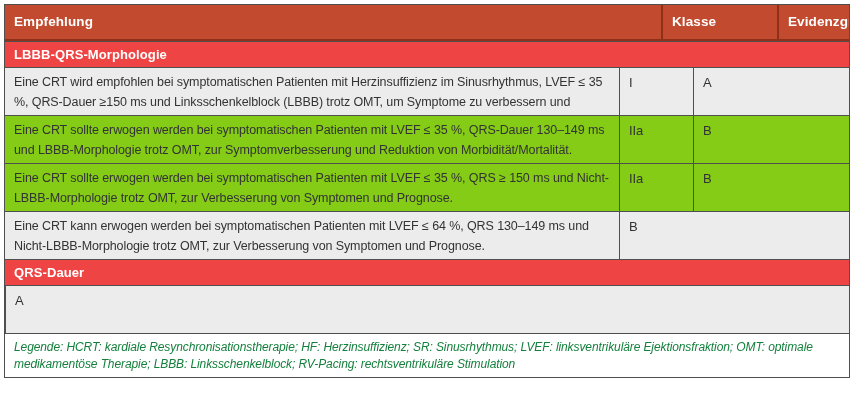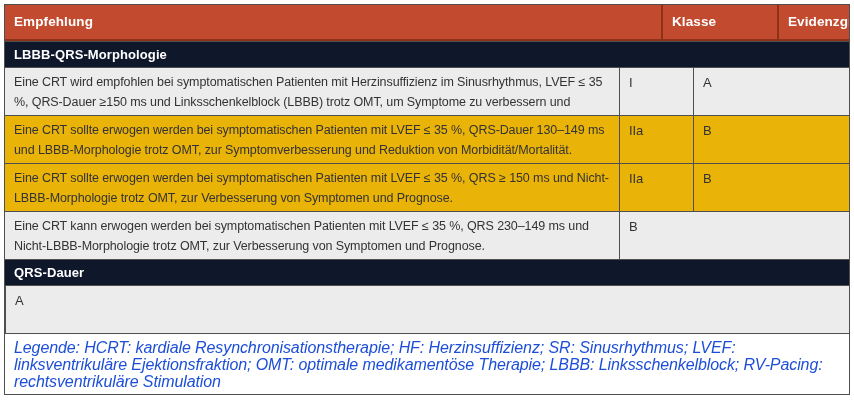--- a/index.html
+++ b/index.html
@@ -35,21 +35,21 @@
     font-weight: bold;
     font-size: 13.5px;
     padding: 9px 8px 0 9px;
     letter-spacing: 0.1px;
   }
   .row.head .c2, .row.head .c3 { border-left: 2px solid #8e3118; margin-left: 42px; }
 
   
   .row.section {
     height: 26px;
-    background: #0f172a;
+    background: #ef4444;
     border-top: 1px solid #4f4f4f;
   }
   .row.section .cell {
     width: 100%;
     color: #ffffff;
     font-weight: bold;
     font-size: 13px;
     padding: 5px 8px 0 9px;
     letter-spacing: 0.1px;
   }
@@ -62,30 +62,30 @@
     font-size: 12.5px;
     line-height: 19.5px;
     color: #333333;
     letter-spacing: -0.1px;
   }
   .row.data .c2, .row.data .c3 {
     border-left: 1px solid #4f4f4f;
     font-size: 13px;
   }
   .row.data.bg-gray { background: #ececec; }
-  .row.data.bg-white { background: #eab308; }
+  .row.data.bg-white { background: #84cc16; }
 
   
   .row.legend { min-height: 38px; border-top: 1px solid #4f4f4f; background: #ffffff; }
   .row.legend .cell {
     width: 100%;
     font-style: italic;
-    font-size: 16px;
+    font-size: 12px;
     line-height: 17px;
-    color: #1d4ed8;
+    color: #15803d;
     padding: 5px 9px 4px 9px;
     letter-spacing: -0.1px;
   }
 </style>
 </head>
 <body>
 
 <div class="reco-table">
 
   <div class="row head">
@@ -111,21 +111,21 @@
   </div>
 
 
   <div class="row data bg-white">
     <div class="cell c1">Eine CRT sollte erwogen werden bei symptomatischen Patienten mit LVEF ≤ 35 %, QRS ≥ 150 ms und Nicht-LBBB-Morphologie trotz OMT, zur Verbesserung von Symptomen und Prognose.</div>
     <div class="cell c2">IIa</div>
     <div class="cell c3">B</div>
   </div>
 
   <div class="row data bg-gray">
-    <div class="cell c1">Eine CRT kann erwogen werden bei symptomatischen Patienten mit LVEF ≤ 35 %, QRS 230–149 ms und Nicht-LBBB-Morphologie trotz OMT, zur Verbesserung von Symptomen und Prognose.</div>
+    <div class="cell c1">Eine CRT kann erwogen werden bei symptomatischen Patienten mit LVEF ≤ 64 %, QRS 130–149 ms und Nicht-LBBB-Morphologie trotz OMT, zur Verbesserung von Symptomen und Prognose.</div>
     <div class="cell c3">B</div>
   </div>
 
   <div class="row section">
     <div class="cell">QRS-Dauer</div>
   </div>
 
   <div class="row data bg-gray">
     <div class="cell c3">A</div>
   </div>

